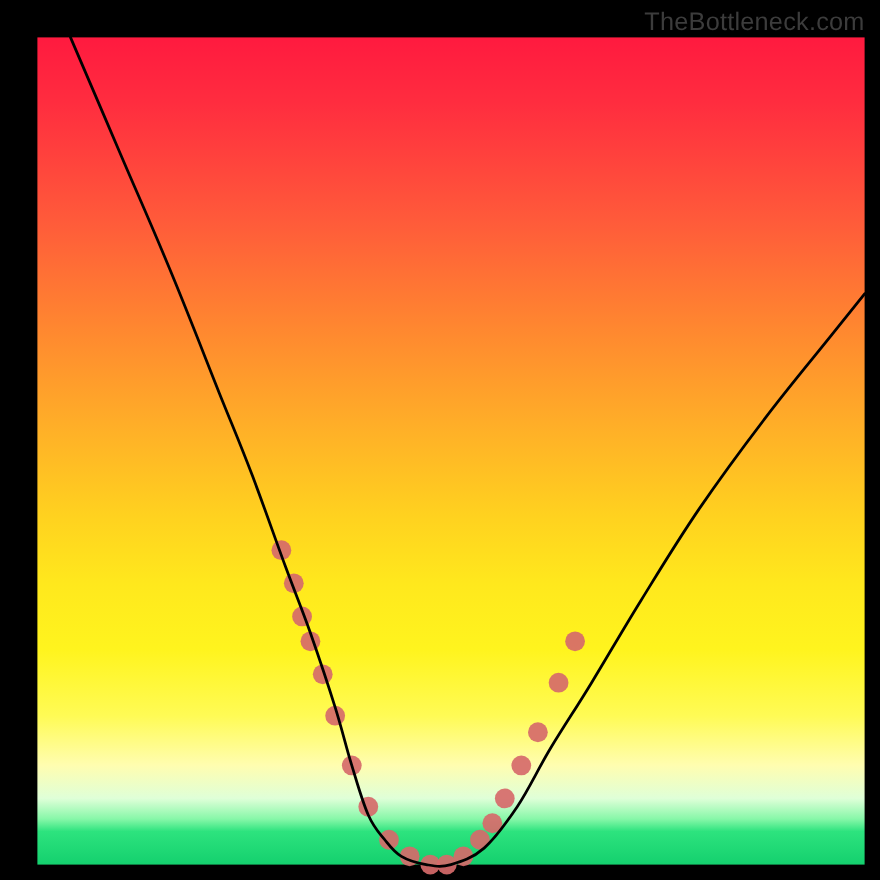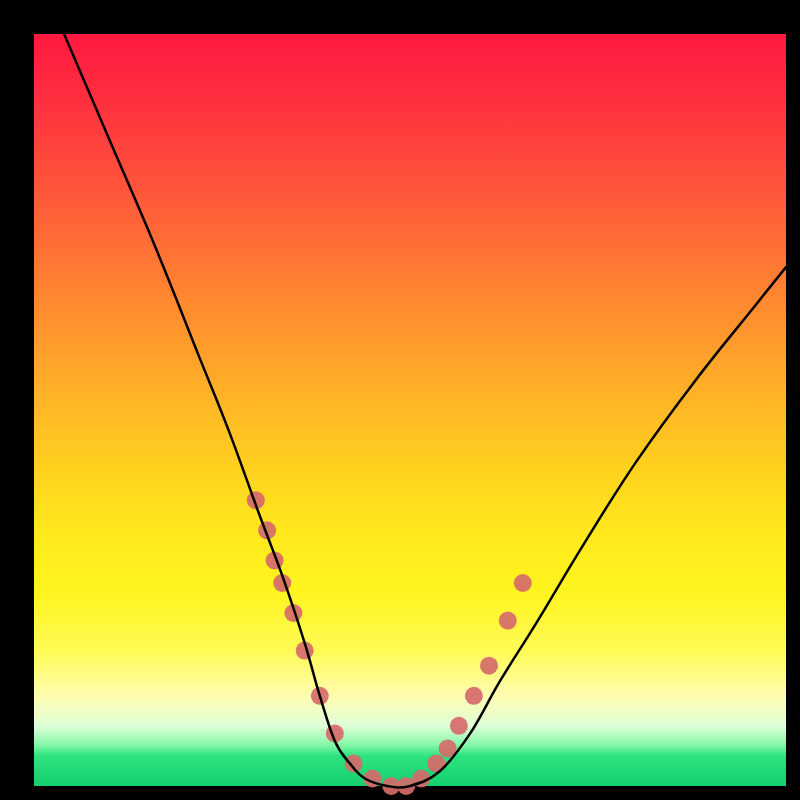--- a/index.html
+++ b/index.html
@@ -60,20 +60,21 @@
     top: 0;
     width: 752px;
     height: 752px;
     overflow: visible;
   }
 </style>
 </head>
 <body>
 
 <div class="frame">
+  <div class="watermark">TheBottleneck.com</div>
   <div class="plot">
     <svg class="curve" viewBox="0 0 752 752">
       <g id="markers-group">
           <circle cx="221.8" cy="466.2" r="9.0" fill="#d66a6a" fill-opacity="0.92"></circle>
           <circle cx="233.1" cy="496.3" r="9.0" fill="#d66a6a" fill-opacity="0.92"></circle>
           <circle cx="240.6" cy="526.4" r="9.0" fill="#d66a6a" fill-opacity="0.92"></circle>
           <circle cx="248.2" cy="549.0" r="9.0" fill="#d66a6a" fill-opacity="0.92"></circle>
           <circle cx="259.4" cy="579.0" r="9.0" fill="#d66a6a" fill-opacity="0.92"></circle>
           <circle cx="270.7" cy="616.6" r="9.0" fill="#d66a6a" fill-opacity="0.92"></circle>
           <circle cx="285.8" cy="661.8" r="9.0" fill="#d66a6a" fill-opacity="0.92"></circle>

